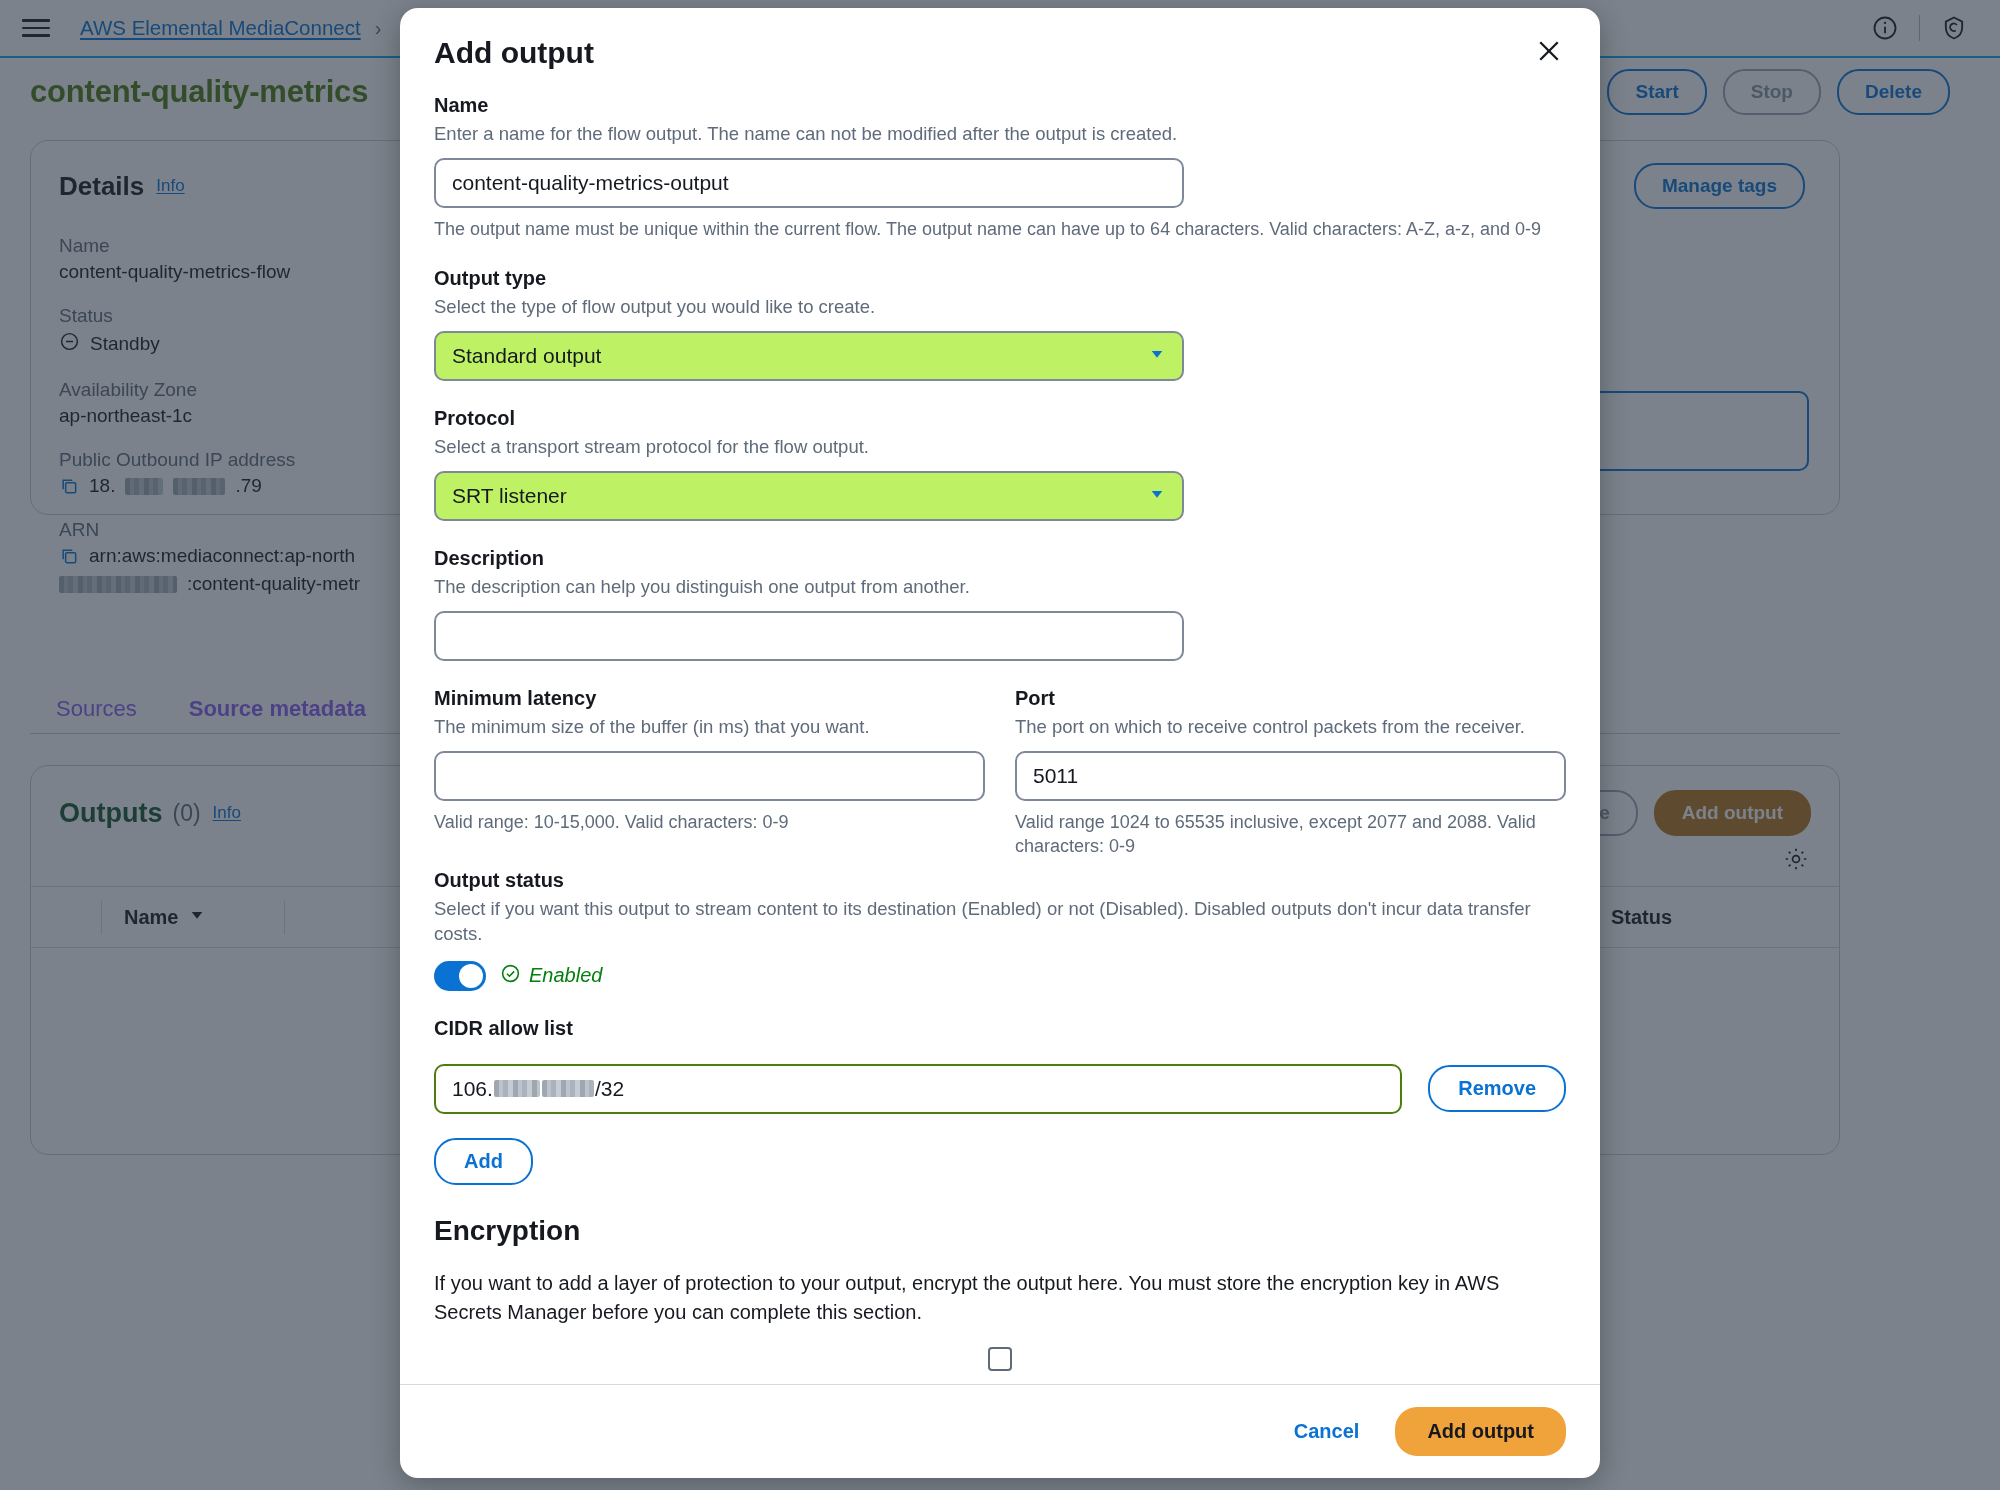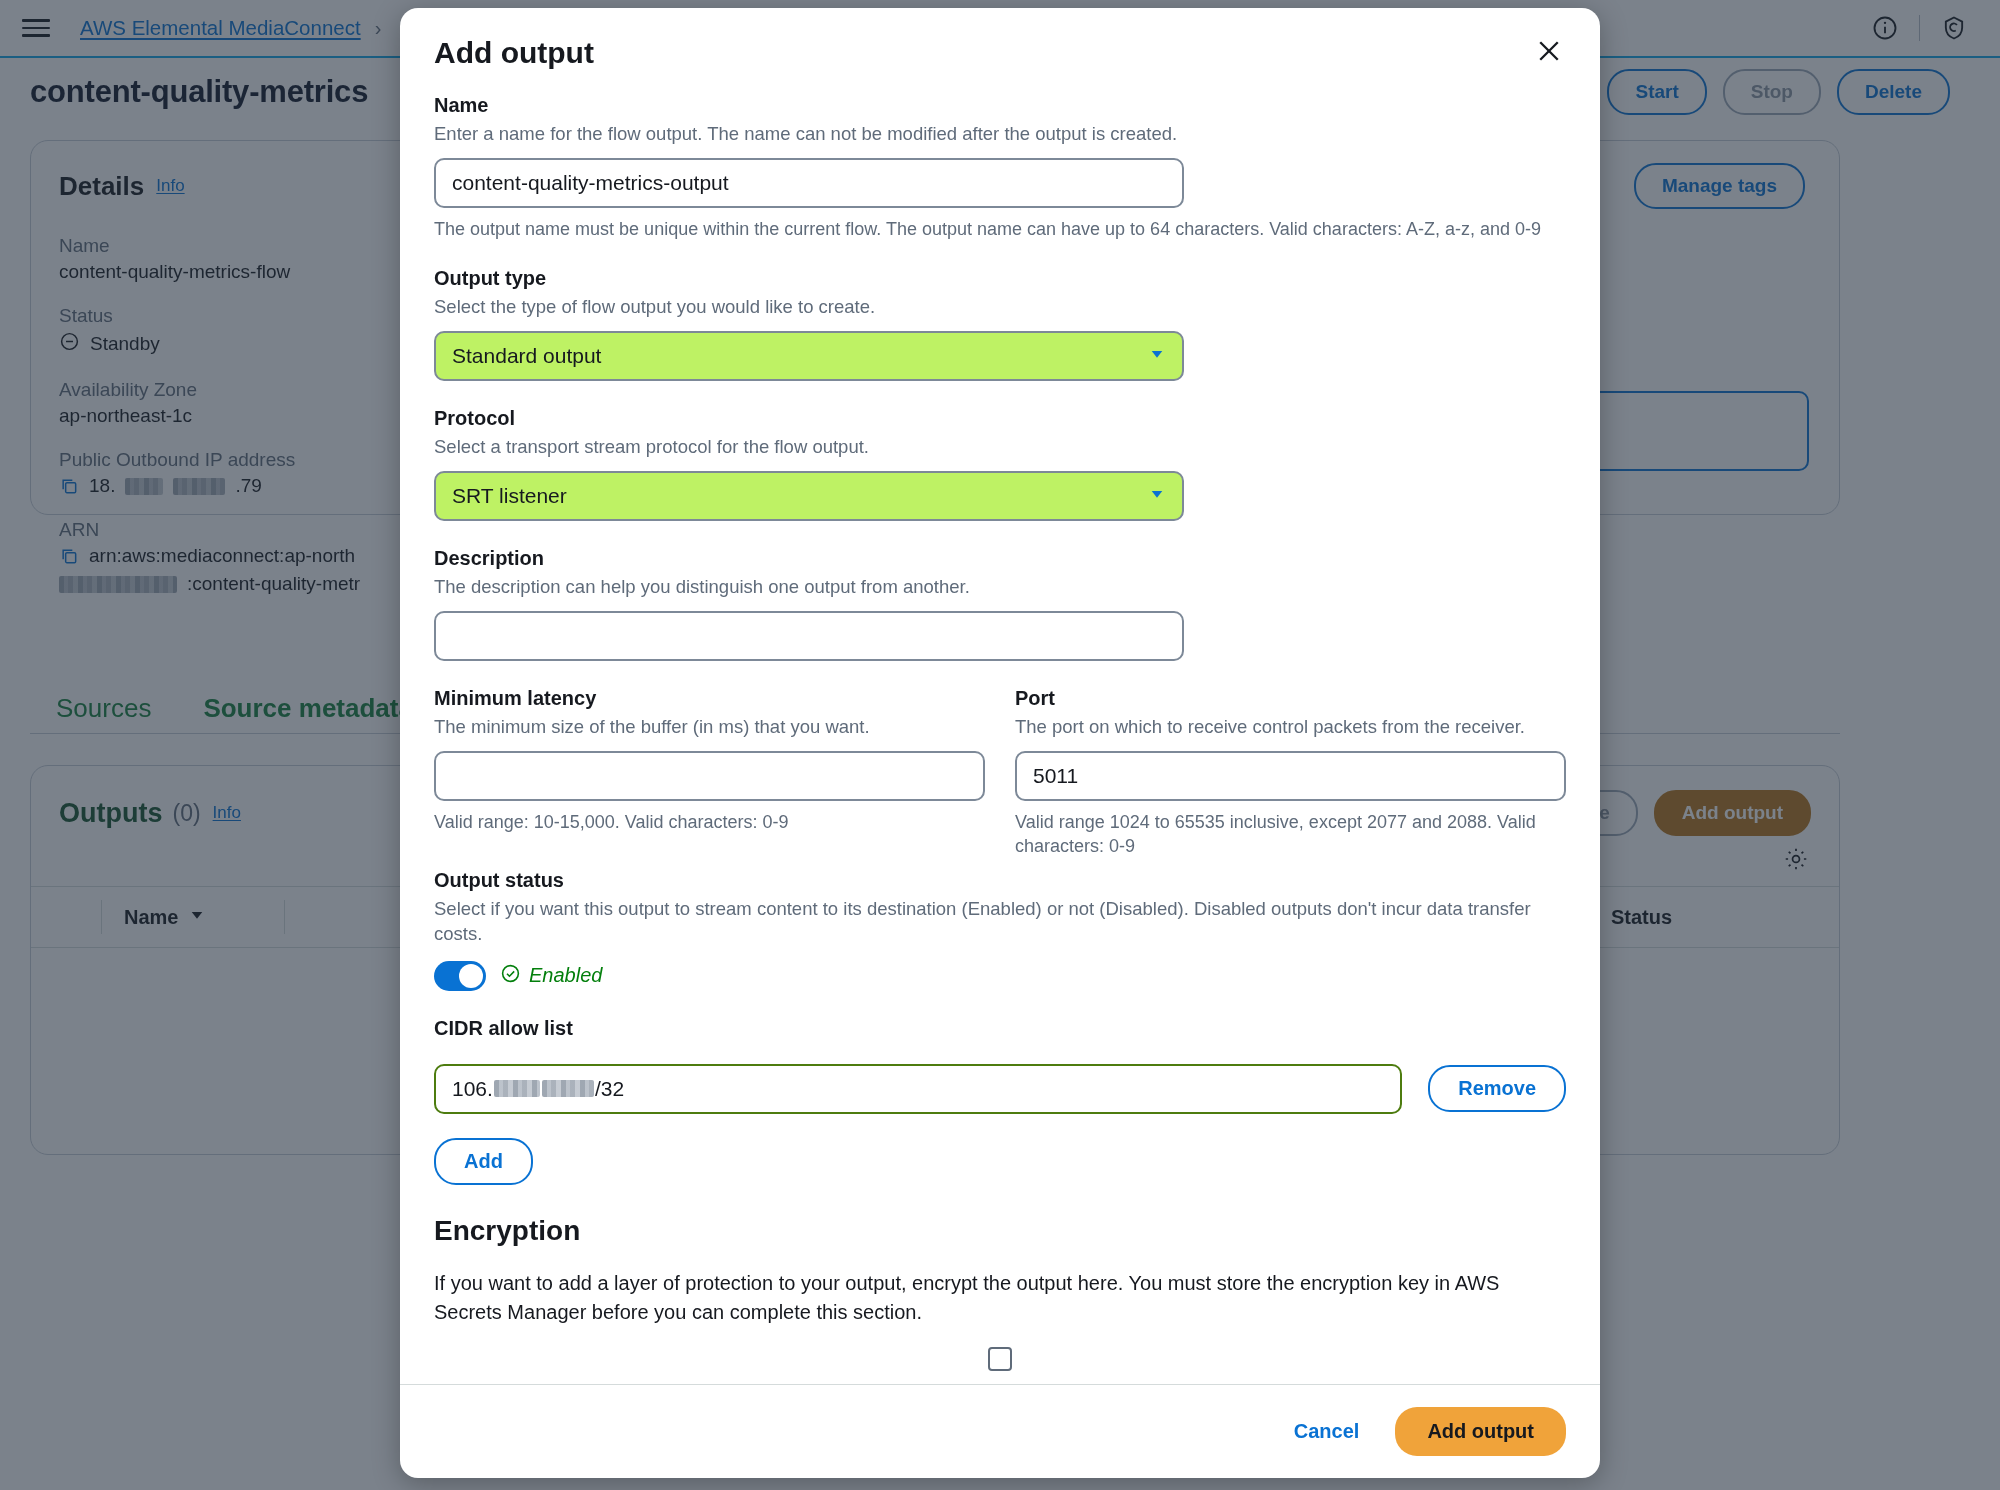--- a/index.html
+++ b/index.html
@@ -42,21 +42,21 @@
     width: 44px; height: 44px; display: flex; align-items: center; justify-content: center;
     cursor: pointer;
   }
   .divider-v { width: 1px; height: 26px; background: #b6bec9; margin: 0 12px; }
 
   
   .page-head {
     position: absolute; top: 58px; left: 0; right: 0; height: 68px;
     display: flex; align-items: center; padding: 0 30px;
   }
-  .page-title { font-size: 31px; font-weight: 700; color: #0f172a; letter-spacing: -0.2px; }
+  .page-title { font-size: 31px; font-weight: 700; color: #4d7c0f; letter-spacing: -0.2px; }
   .page-head-actions { margin-left: auto; display: flex; gap: 16px; padding-right: 20px; }
 
   .btn {
     border-radius: 22px; font-size: 19px; font-weight: 700;
     padding: 10px 26px; cursor: pointer; background: #fff;
     font-family: "Liberation Sans", sans-serif;
     white-space: nowrap;
   }
   .btn-outline { border: 2px solid #0972d3; color: #0972d3; }
   .btn-disabled { border: 2px solid #9ba7b6; color: #8c97a4; }
@@ -91,21 +91,21 @@
     position: absolute; right: 30px; top: 250px; width: 520px; height: 80px;
     border: 2px solid #0972d3; border-radius: 10px;
   }
 
   
   #tabbar {
     position: absolute; left: 30px; top: 672px; width: 1810px; height: 62px;
     border-bottom: 1px solid #c6cdd6;
     display: flex; align-items: center; gap: 0;
   }
-  .tab { font-size: 26px; color: #15803d; padding: 0 26px; cursor: pointer; margin-top: 12px; }
+  .tab { font-size: 22px; color: #8b5cf6; padding: 0 26px; cursor: pointer; margin-top: 12px; }
   .tab.strong { font-weight: 700; }
 
   
   #outputs-panel { left: 30px; top: 765px; width: 1810px; height: 390px; }
   .out-head { display: flex; align-items: center; padding: 24px 28px 0 28px; }
   .out-title { font-size: 27px; font-weight: 700; color: #14532d; }
   .out-count { font-size: 23px; color: #5f6b7a; margin-left: 10px; font-weight: 400; }
   .out-actions { margin-left: auto; display: flex; align-items: center; gap: 16px; }
   .btn-primary-orange {
     background: #b6741a; color: #fff; border: 2px solid #b6741a;

